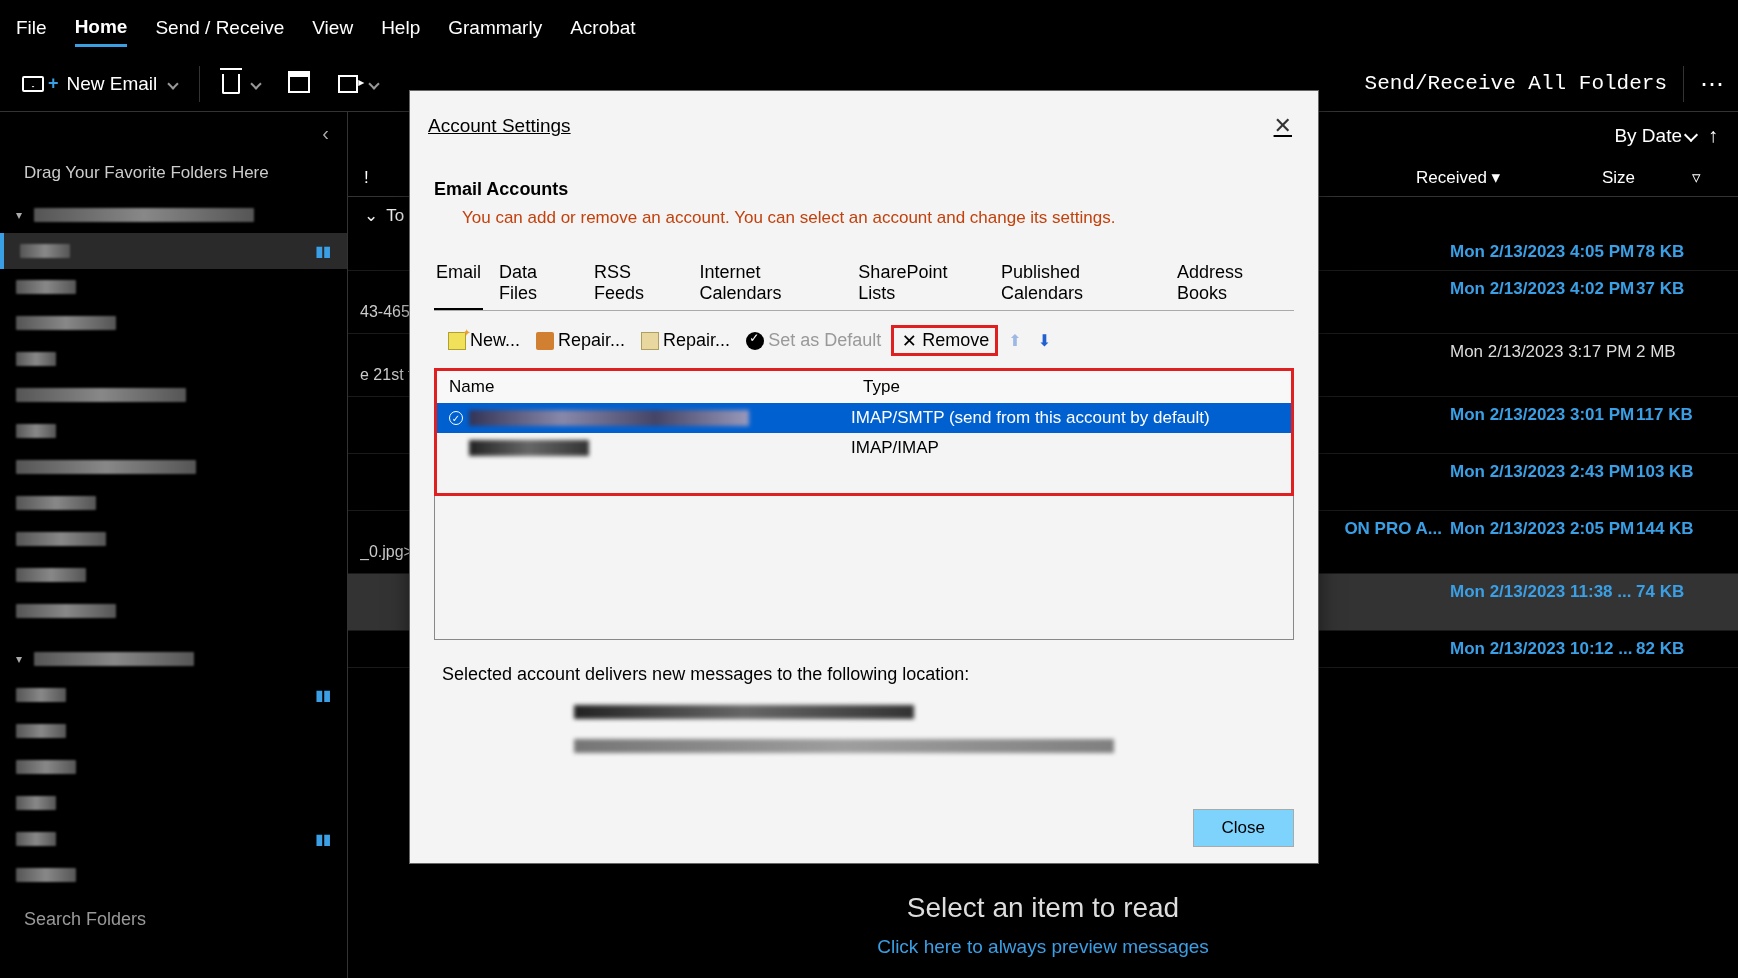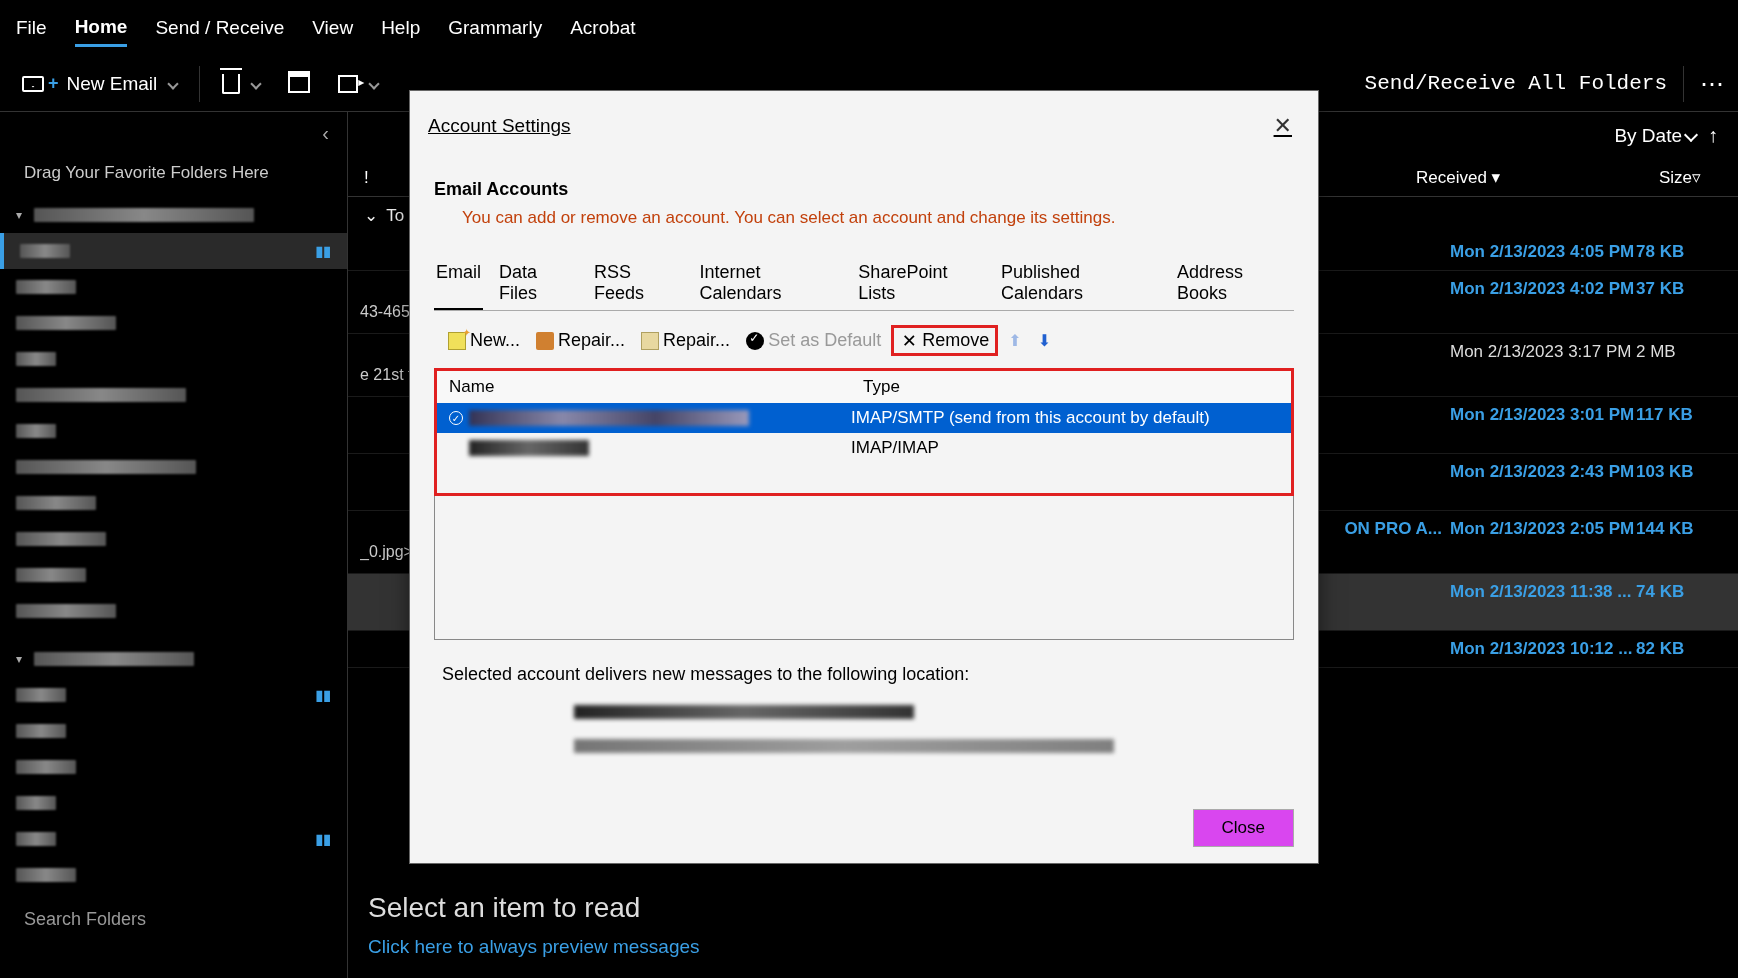--- a/index.html
+++ b/index.html
@@ -41,34 +41,34 @@
 .expand-tri { color: #aaa; font-size: 12px; margin-right: 4px; }
 .num-badge { margin-left: auto; color: #3a9fe5; font-size: 14px; font-weight: bold; }
 
 
 .msg-area { flex: 1; display: flex; flex-direction: column; }
 .msg-header { display: flex; align-items: center; justify-content: flex-end; padding: 12px 20px; color: #fff; gap: 12px; font-size: 19px; }
 .sort-chevron { display: inline-block; width: 10px; height: 10px; border-right: 2px solid #fff; border-bottom: 2px solid #fff; transform: rotate(45deg); margin-left: 4px; position: relative; top: -2px; }
 .up-arrow { font-size: 20px; }
 .col-headers { display: flex; align-items: center; padding: 8px 16px; color: #fff; font-size: 17px; border-bottom: 1px solid #333; }
 .col-received { margin-left: auto; width: 186px; }
-.col-size { width: 90px; text-align: right; }
+.col-size { width: 90px; }
 .col-filter { width: 30px; }
 .msg-rows { flex: 1; overflow: hidden; }
 .msg-row { padding: 8px 12px; border-bottom: 1px solid #1a1a1a; }
 .msg-row.selected { background: #333333; }
 .msg-meta { display: flex; align-items: center; color: #3a9fe5; font-size: 17px; font-weight: 600; }
 .msg-date { margin-left: auto; width: 186px; }
 .msg-size { width: 90px; }
 .msg-preview { color: #ccc; font-size: 16px; padding: 4px 0 4px 0; overflow: hidden; white-space: nowrap; }
 .group-header { display: flex; align-items: center; padding: 8px 16px; color: #eee; font-size: 17px; }
 .group-chevron { margin-right: 8px; }
 
 
-.reading-pane { text-align: left; padding: 20px; color: #fff; }
+.reading-pane { text-align: center; padding: 20px; color: #fff; }
 .reading-title { font-size: 28px; color: #ddd; margin-bottom: 12px; }
 .reading-link { color: #3a9fe5; font-size: 19px; cursor: pointer; }
 
 
 .dialog-overlay { position: absolute; left: 409px; top: 90px; width: 910px; background: #f4f4f4; border: 1px solid #666; box-shadow: 0 4px 20px rgba(0,0,0,0.5); color: #000; }
 .dialog-titlebar { display: flex; align-items: center; padding: 18px 18px; font-size: 19px; text-decoration: underline; }
 .dialog-close { margin-left: auto; font-size: 22px; cursor: pointer; color: #333; padding: 4px 8px; }
 .dialog-body { padding: 10px 24px 20px; }
 .dialog-heading { font-weight: 600; font-size: 18px; margin: 8px 0; }
 .dialog-desc { font-size: 17px; color: #c2410c; margin-left: 28px; margin-bottom: 20px; }
@@ -98,21 +98,21 @@
 .acct-check { width: 14px; height: 14px; border-radius: 50%; background: #0060d0; color: #fff; font-size: 10px; text-align: center; line-height: 14px; border: 1px solid #fff; }
 .blur-text { display: inline-block; background: linear-gradient(90deg, #335, #88a, #446, #99b); height: 16px; filter: blur(2px); }
 .blur-text.dark { background: linear-gradient(90deg, #222, #666, #333); }
 
 .acct-extra { border: 1px solid #888; border-top: none; height: 144px; }
 .deliver-text { font-size: 18px; margin: 24px 8px 20px; }
 .deliver-blur { margin-left: 140px; }
 .deliver-blur .blur-text { height: 14px; margin-bottom: 16px; }
 
 .dialog-footer { display: flex; justify-content: flex-end; padding: 16px 24px; }
-.close-btn { background: #d946ef; border: 1px solid #aaa; padding: 8px 28px; font-size: 17px; cursor: pointer; }
+.close-btn { background: #7dd3fc; border: 1px solid #aaa; padding: 8px 28px; font-size: 17px; cursor: pointer; }
 </style>
 </head>
 <body>
 
 <div class="menu-bar">
   <span class="menu-item">File</span>
   <span class="menu-item active">Home</span>
   <span class="menu-item">Send / Receive</span>
   <span class="menu-item">View</span>
   <span class="menu-item">Help</span>

